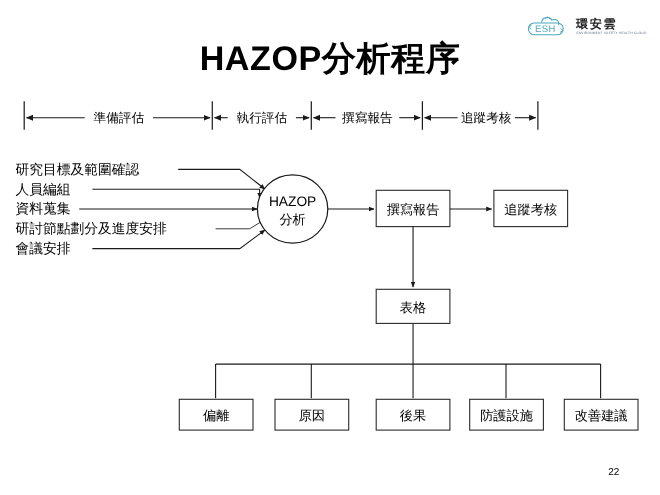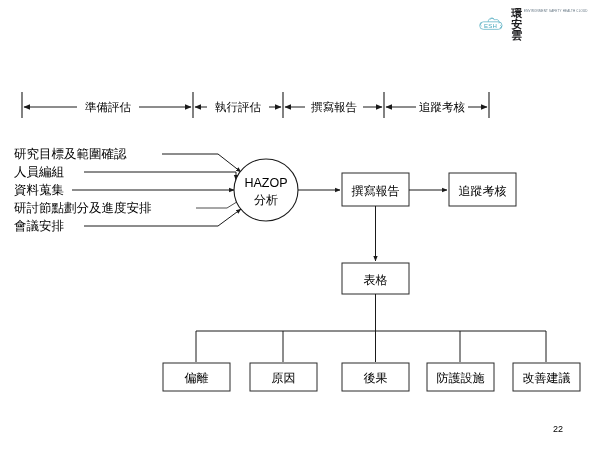--- a/index.html
+++ b/index.html
@@ -31,21 +31,21 @@
     left: 478px;
     width: 112px;
     height: 32px;
     display: flex;
     align-items: center;
     gap: 3px;
   }
   .logo-mark { width: 62px; height: 30px; display: block; }
   .logo-words {
     display: flex;
-    flex-direction: row;
+    flex-direction: column;
     justify-content: center;
     line-height: 1;
   }
   .logo-cn {
     font-size: 11px;
     letter-spacing: 1.5px;
     color: #1d1d1f;
     font-weight: 700;
     font-family: "DejaVu Sans", sans-serif;
   }
@@ -117,20 +117,21 @@
 
       <path d="M45.5 22.8 L49.2 20.5 L46.2 17.8" fill="none" stroke="#4aa8bd" stroke-width="1.3" stroke-linecap="round" stroke-linejoin="round"></path>
       <text x="26" y="22.4" text-anchor="middle" font-family="Liberation Sans, sans-serif" font-size="12.5" fill="#4aa8bd" letter-spacing="0.6">ESH</text>
     </svg>
     <span class="logo-words">
       <span class="logo-cn">環安雲</span>
       <span class="logo-sub">ENVIRONMENT SAFETY HEALTH CLOUD</span>
     </span>
   </div>
 
+  <div class="title">HAZOP分析程序</div>
 
   <svg id="diagram" viewBox="0 0 600 450">
     <defs>
       <marker id="arw" viewBox="0 0 10 10" refX="9.2" refY="5" markerWidth="6.5" markerHeight="6.5" orient="auto-start-reverse">
         <path d="M 0 0.8 L 10 5 L 0 9.2 z" fill="#1a1a1a"></path>
       </marker>
       <marker id="arwS" viewBox="0 0 10 10" refX="9.2" refY="5" markerWidth="5.4" markerHeight="5.4" orient="auto-start-reverse">
         <path d="M 0 1 L 10 5 L 0 9 z" fill="#1a1a1a"></path>
       </marker>
     </defs>

